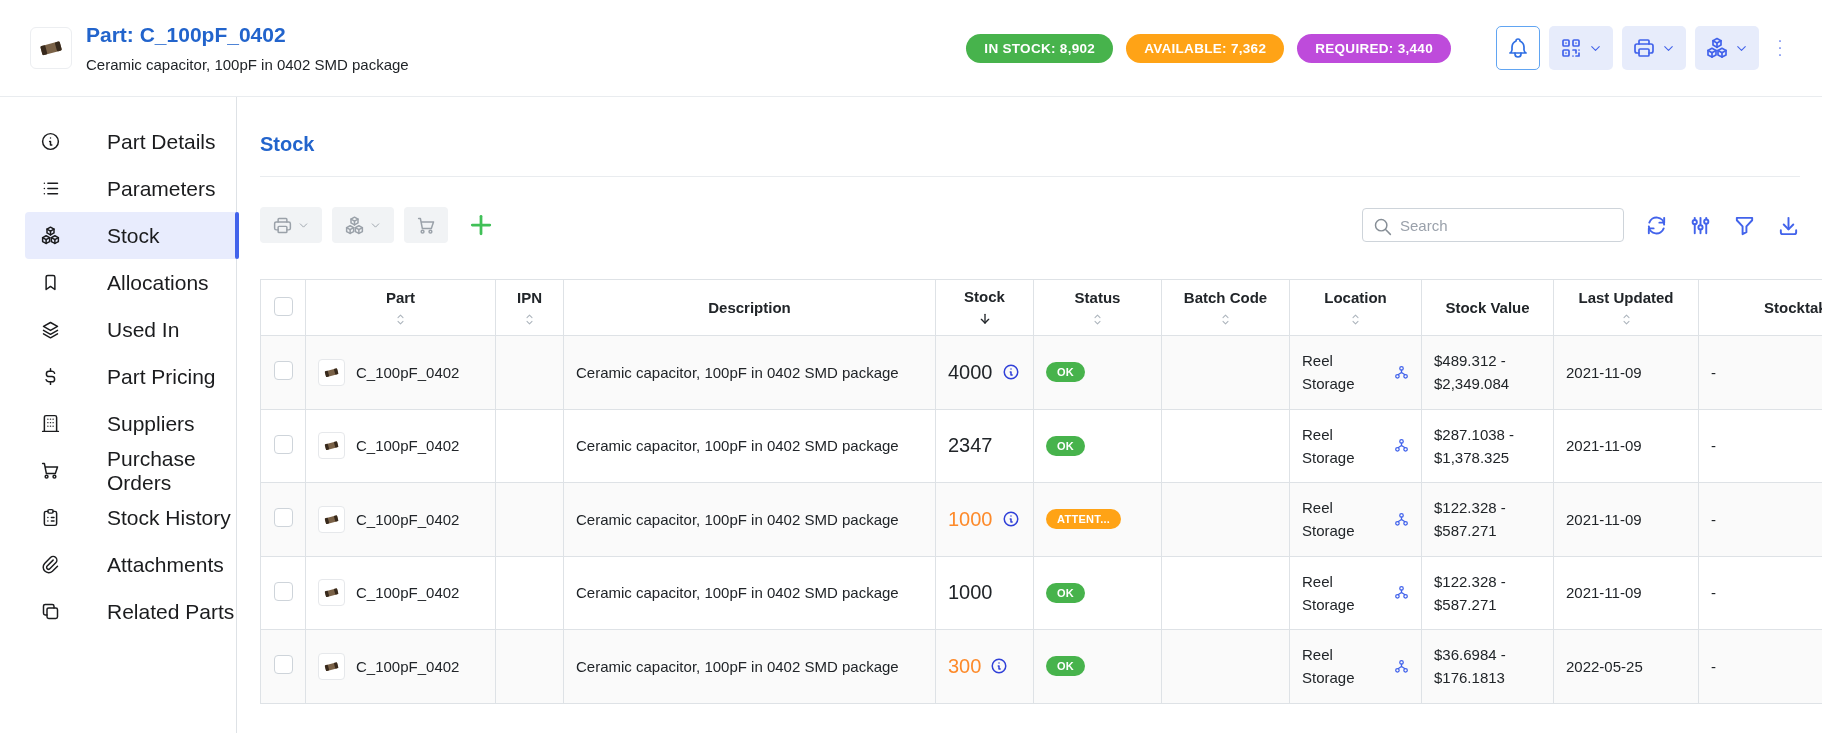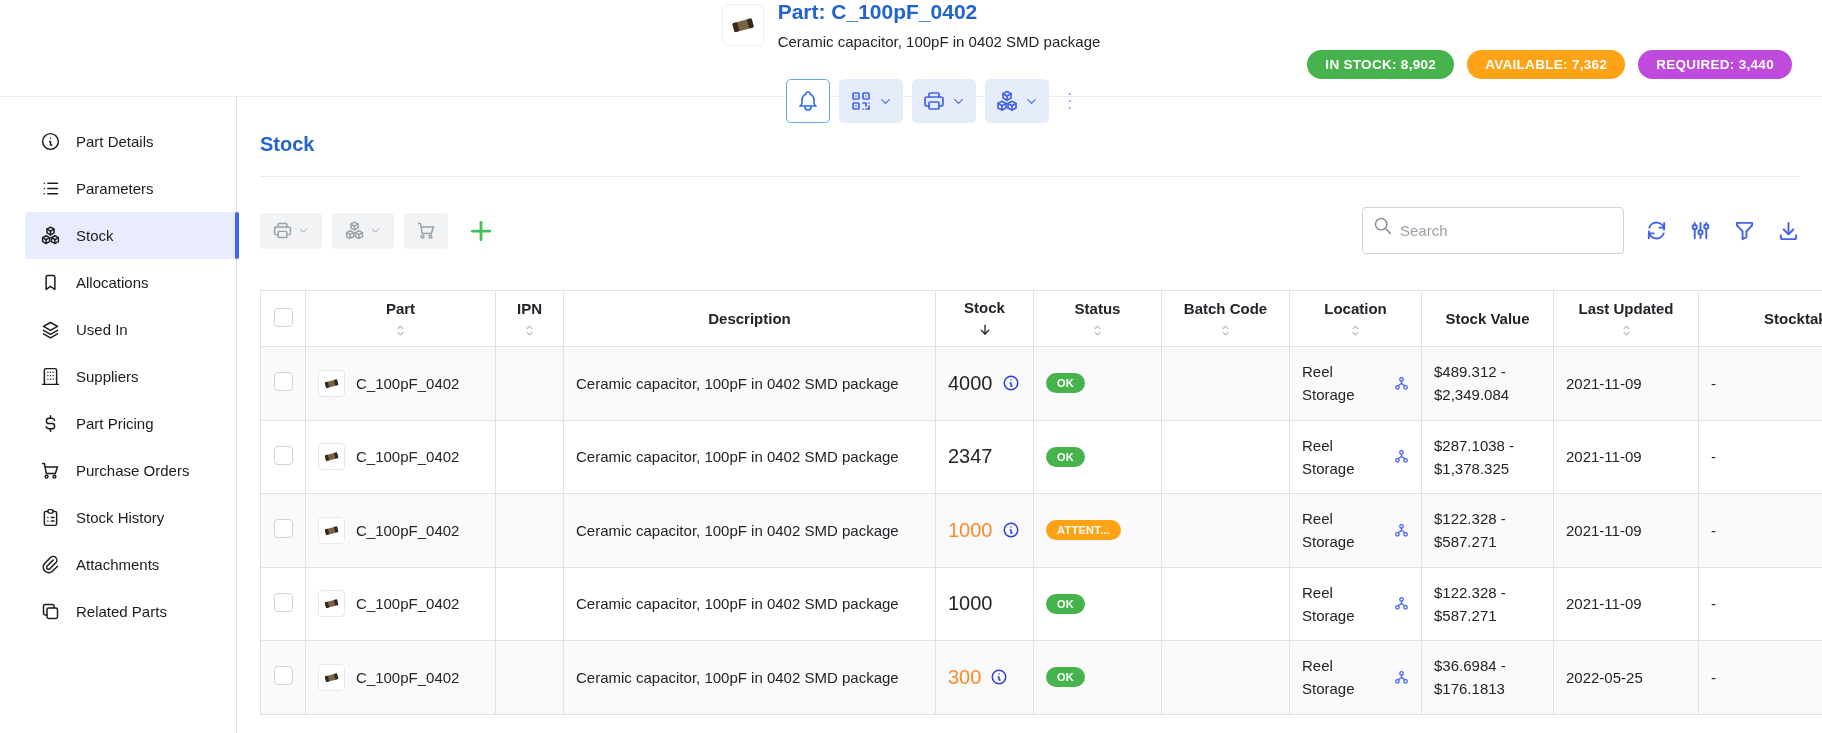--- a/index.html
+++ b/index.html
@@ -5,21 +5,21 @@
   * { box-sizing: border-box; margin: 0; padding: 0; }
   html,body { width:1822px; height:733px; overflow:hidden; background:#fff;
     font-family:"Liberation Sans", sans-serif; color:#212529; }
 
   
   svg.ic { width:100%; height:100%; fill:none; stroke:currentColor; stroke-width:1.7;
     stroke-linecap:round; stroke-linejoin:round; display:block; }
 
   
   .hdr { height:97px; display:flex; align-items:center; padding:0 30px;
-    border-bottom:1px solid #e9ecef; background:#fff;flex-direction:column; }
+    border-bottom:1px solid #e9ecef; background:#fff; }
   .hdr-left { display:flex; align-items:center; gap:14px; }
   .part-thumb { width:42px; height:42px; border:1px solid #eceef1; border-radius:6px;
     display:flex; align-items:center; justify-content:center; background:#fff; }
   .part-thumb svg { width:30px; height:30px; }
   .hdr-titles h1 { font-size:21px; font-weight:bold; color:#2264cc; }
   .hdr-sub { font-size:15px; margin-top:9px; color:#212529; }
   .hdr-badges { margin-left:auto; display:flex; align-items:center; gap:13px; }
   .badge { color:#fff; font-size:13.5px; font-weight:bold; letter-spacing:.3px;
     padding:7px 18px; border-radius:16px; white-space:nowrap; }
   .hdr-actions { display:flex; align-items:center; gap:9px; margin-left:45px; }
@@ -38,39 +38,39 @@
 
   
   .sidebar { width:237px; flex:0 0 237px; padding:21px 0 0 25px;
     border-right:1px solid #dee2e6; }
   .side-item { position:relative; height:47px; display:flex; align-items:center;
     gap:15px; padding-left:15px; cursor:pointer; border-radius:4px 0 0 4px; }
   .side-item.active { background:#e8ecfd; }
   .side-item.active::after { content:""; position:absolute; right:-3px; top:0;
     width:4px; height:100%; background:#4263eb; border-radius:2px; }
   .side-icon { width:21px; height:21px; color:#1b1c1e; flex:0 0 21px; }
-  .side-label { font-size:15px; color:#1b1c1e; }
+  .side-label { font-size:21px; color:#1b1c1e;margin-left:31px; }
 
   
   .main { flex:1; overflow:hidden; padding:36px 0 0 23px; }
   .panel-heading { font-size:20px; font-weight:bold; color:#2264cc; }
   .panel-divider { width:1540px; height:1px; background:#e9ecef; margin-top:20px; }
 
   .table-toolbar { width:1540px; margin-top:30px; display:flex; align-items:center;
     justify-content:space-between; }
   .tb-left { display:flex; align-items:center; gap:10px; }
   .gbtn { height:36px; background:#f1f3f5; border-radius:4px; display:flex;
     align-items:center; justify-content:center; color:#9aa1a9; cursor:pointer; }
   .gbtn.w { width:62px; } .gbtn.n { width:44px; }
   .gbtn .big { width:21px; height:21px; }
   .gbtn .chev { width:13px; height:13px; margin-left:4px; }
   .plus-btn { width:30px; height:30px; color:#40c057; margin-left:8px; cursor:pointer; }
   .plus-btn svg { stroke-width:2.2; }
   .tb-right { display:flex; align-items:center; gap:21px; }
-  .search-box { position:relative; width:262px; height:47px; }
+  .search-box { position:relative; width:262px; height:34px; }
   .search-box input { width:100%; height:100%; border:1px solid #ced4da; border-radius:4px;
     padding:0 10px 0 37px; font-size:15px; font-family:"Liberation Sans",sans-serif;
     color:#212529; outline:none; }
   .search-box input::placeholder { color:#9aa1ab; }
   .search-ic { position:absolute; left:10px; top:8px; width:21px; height:21px; color:#868e96; }
   .blue-ic { width:23px; height:23px; color:#4263eb; cursor:pointer; }
   .blue-ic svg { stroke-width:2; }
 
   
   table.stock { width:1640px; margin-top:36px; border-collapse:collapse; table-layout:fixed; }
@@ -383,33 +383,33 @@
           <svg class="ic" viewBox="0 0 24 24">
             <use href="#sym-stack"></use>
           </svg>
         </span>
         <span class="side-label">Used In</span>
       </div>
 
       <div class="side-item">
         <span class="side-icon">
           <svg class="ic" viewBox="0 0 24 24">
+            <use href="#sym-currency-dollar"></use>
+          </svg>
+        </span>
+        <span class="side-label">Part Pricing</span>
+      </div>
+
+      <div class="side-item">
+        <span class="side-icon">
+          <svg class="ic" viewBox="0 0 24 24">
             <use href="#sym-building"></use>
           </svg>
         </span>
         <span class="side-label">Suppliers</span>
-      </div>
-
-      <div class="side-item">
-        <span class="side-icon">
-          <svg class="ic" viewBox="0 0 24 24">
-            <use href="#sym-currency-dollar"></use>
-          </svg>
-        </span>
-        <span class="side-label">Part Pricing</span>
       </div>
 
       <div class="side-item">
         <span class="side-icon">
           <svg class="ic" viewBox="0 0 24 24">
             <use href="#sym-shopping-cart"></use>
           </svg>
         </span>
         <span class="side-label">Purchase Orders</span>
       </div>

